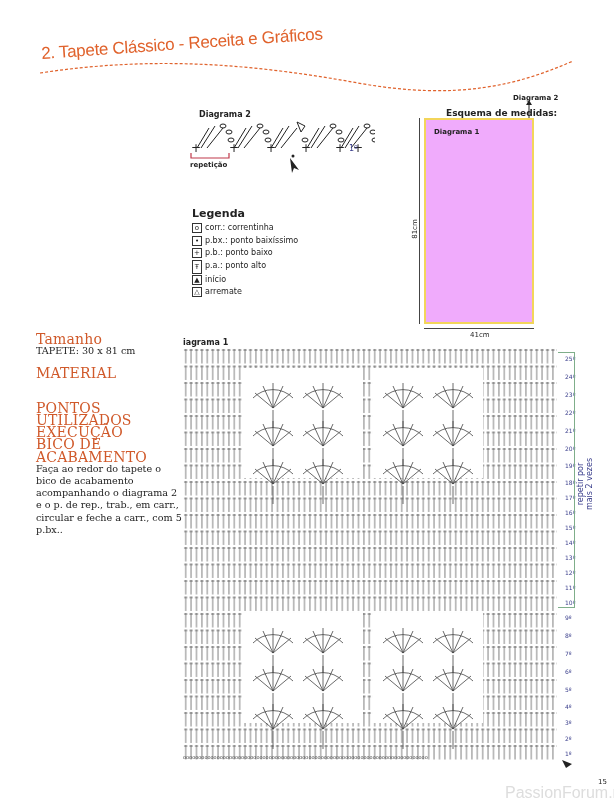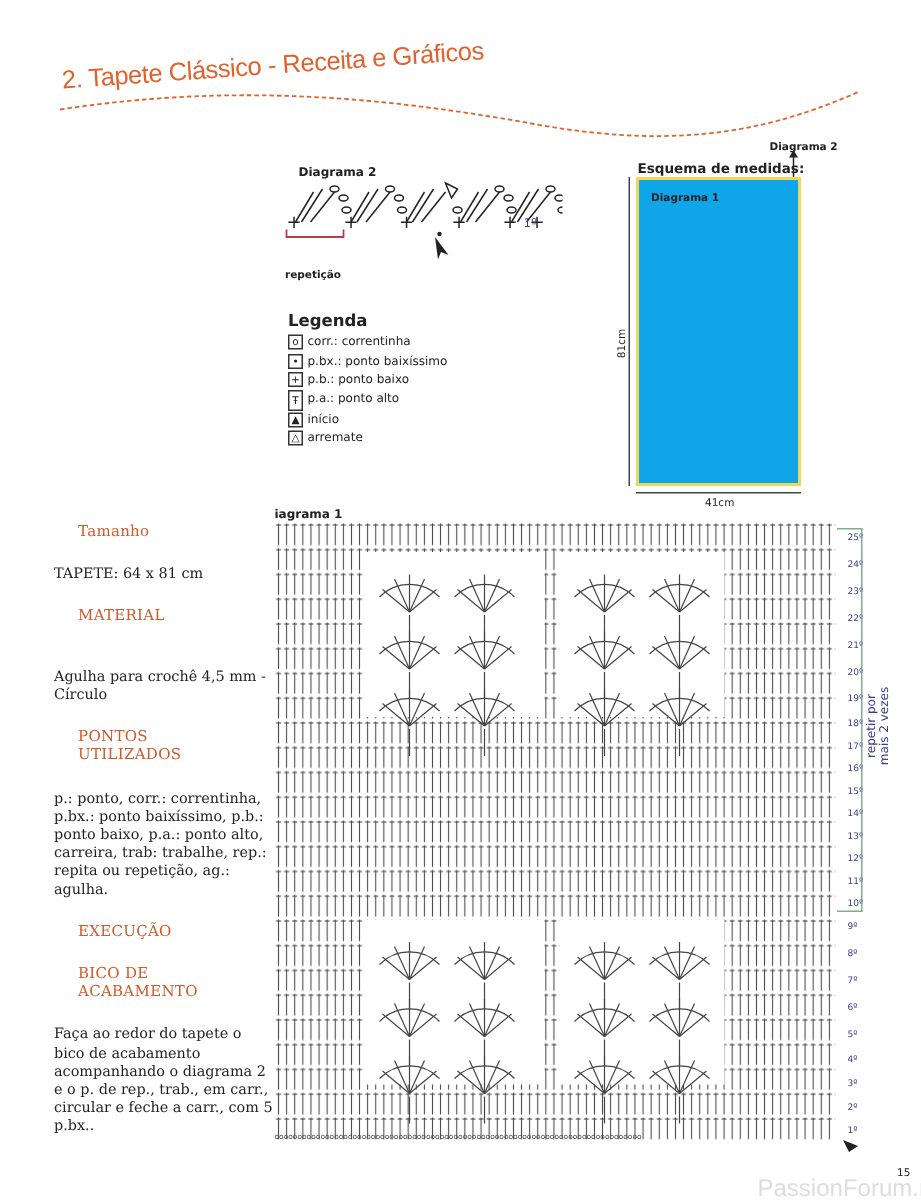--- a/index.html
+++ b/index.html
@@ -6,25 +6,25 @@
   body{width:614px;height:800px;position:relative;overflow:hidden;font-family:"DejaVu Sans",sans-serif;color:#222;}
   .abs{position:absolute;}
   .title{left:42px;top:44px;font-family:"Liberation Sans",sans-serif;font-size:17px;color:#e0622c;transform:rotate(-4deg);transform-origin:left bottom;letter-spacing:-0.3px;}
   .wave{left:38px;top:55px;}
   .d2label{font-size:8px;font-weight:bold;color:#222;}
   .small{font-size:7px;}
   .legend-title{left:192px;top:207px;font-size:11px;font-weight:bold;}
   .legend{left:192px;top:222px;font-size:8px;line-height:12.5px;}
   .legend .row{display:flex;align-items:center;gap:3px;}
   .legend .box{width:8px;height:8px;border:1px solid #333;display:inline-flex;align-items:center;justify-content:center;font-size:7px;line-height:8px;}
-  .scheme-title{left:425px;top:108px;font-size:9px;font-weight:bold;}
-  .scheme{left:424px;top:118px;width:110px;height:206px;background:#0ea5e9;border:2px solid #f3d55a;box-sizing:border-box;}
+  .scheme-title{left:446px;top:108px;font-size:9px;font-weight:bold;}
+  .scheme{left:424px;top:118px;width:110px;height:206px;background:#f0abfc;border:2px solid #f3d55a;box-sizing:border-box;}
   .scheme .lab{position:absolute;left:8px;top:8px;font-size:7px;font-weight:bold;}
   .left-col{left:36px;top:333px;width:148px;font-family:"DejaVu Serif",serif;font-size:9.6px;line-height:12.2px;color:#222;}
-  .left-col h3{margin:16px;font-size:10px;color:#d0592a;font-weight:normal;letter-spacing:0.2px;}
+  .left-col h3{margin:0;font-size:14px;color:#d0592a;font-weight:normal;letter-spacing:0.2px;}
   .left-col p{margin:0 0 10px 0;}
   .left-col b{font-weight:normal;}
   .chart-label{left:183px;top:338px;font-size:8px;font-weight:bold;}
   .chart{left:183px;top:348px;width:374px;height:414px;}
   .rownum{font-size:6px;color:#3b3f8c;position:absolute;left:565px;}
   .repeat-box{left:558px;top:352px;width:16px;height:254px;border:1px solid #7fae8a;border-left:none;}
   .repeat-text{left:585px;top:475px;transform:rotate(-90deg);transform-origin:center;font-size:8px;color:#3b3f8c;text-align:center;line-height:9px;width:80px;margin-left:-40px;}
   .pagenum{left:598px;top:778px;font-size:7px;}
   .watermark{left:505px;top:784px;font-size:16px;color:#ddd;font-family:"Liberation Sans",sans-serif;}
 </style>
@@ -85,21 +85,21 @@
       <text x="81" y="34">+</text>
       <text x="116" y="34">+</text>
       <text x="150" y="34">+</text>
       <text x="168" y="34">+</text>
   </g>
   <path d="M6 35 L6 40 L44 40 L44 35" stroke="#c0394a" stroke-width="1.2" fill="none"></path>
   <circle cx="108" cy="38" r="1.5" fill="#222"></circle>
   <path d="M105 40 L114 52 L109 50 L107 55 Z" fill="#222"></path>
 </svg>
 <div class="abs" style="left:349px;top:144px;font-size:8px;color:#3b3f8c;">1º</div>
-<div class="abs small" style="left:190px;top:179px;font-weight:bold;">repetição</div>
+<div class="abs small" style="left:190px;top:161px;font-weight:bold;">repetição</div>
 
 <div class="abs legend-title">Legenda</div>
 <div class="abs legend">
   <div class="row">
       <span class="box">o</span>
       <span>corr.: correntinha</span>
     </div>
   <div class="row">
       <span class="box">•</span>
       <span>p.bx.: ponto baixíssimo</span>
@@ -131,25 +131,24 @@
 <div class="abs scheme">
   <div class="lab">Diagrama 1</div>
 </div>
 <div class="abs" style="left:419px;top:118px;width:1px;height:206px;background:#444;"></div>
 <div class="abs small" style="left:405px;top:225px;transform:rotate(-90deg);">81cm</div>
 <div class="abs" style="left:424px;top:328px;width:110px;height:1px;background:#444;"></div>
 <div class="abs small" style="left:470px;top:331px;">41cm</div>
 
 <div class="abs left-col">
   <h3>Tamanho</h3>
-  <p><b>TAPETE:</b><span> 64 x 81 cm</span></p>
+  <p><b>TAPETE:</b><span> 30 x 81 cm</span></p>
   <h3>MATERIAL</h3>
-  <p><br><span>Agulha para crochê 4,5 mm - Círculo</span></p>
+  <p><br></p>
   <h3>PONTOS UTILIZADOS</h3>
-  <p>p.: ponto, corr.: correntinha, p.bx.: ponto baixíssimo, p.b.: ponto baixo, p.a.: ponto alto, carreira, trab: trabalhe, rep.: repita ou repetição, ag.: agulha.</p>
   <h3>EXECUÇÃO</h3>
   <h3>BICO DE ACABAMENTO</h3>
   <p>Faça ao redor do tapete o bico de acabamento acompanhando o diagrama 2 e o p. de rep., trab., em carr., circular e feche a carr., com 5 p.bx..</p>
 </div>
 
 <div class="abs chart-label">iagrama 1</div>
 <svg class="abs chart" viewBox="0 0 374 414" width="374" height="414">
   <defs>
     <pattern id="rowpat" x="0" y="0" width="5.4" height="16.5" patternUnits="userSpaceOnUse">
       <line x1="2.7" y1="1" x2="2.7" y2="15.5" stroke="#444" stroke-width="0.7"></line>

